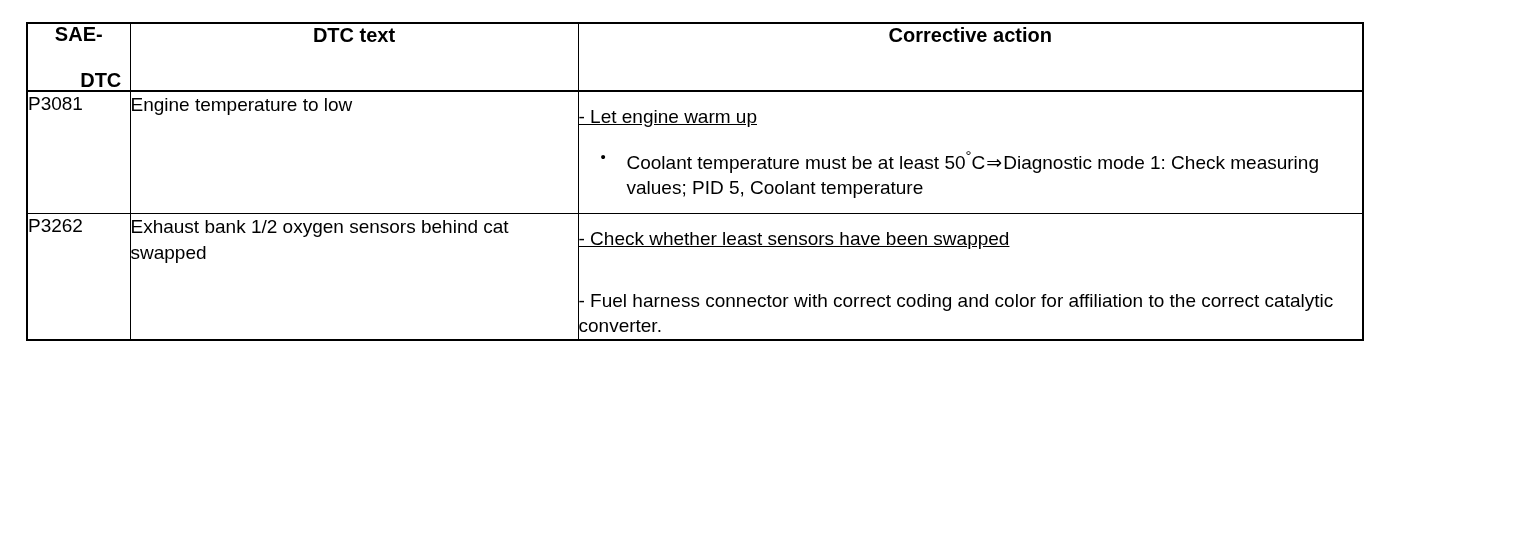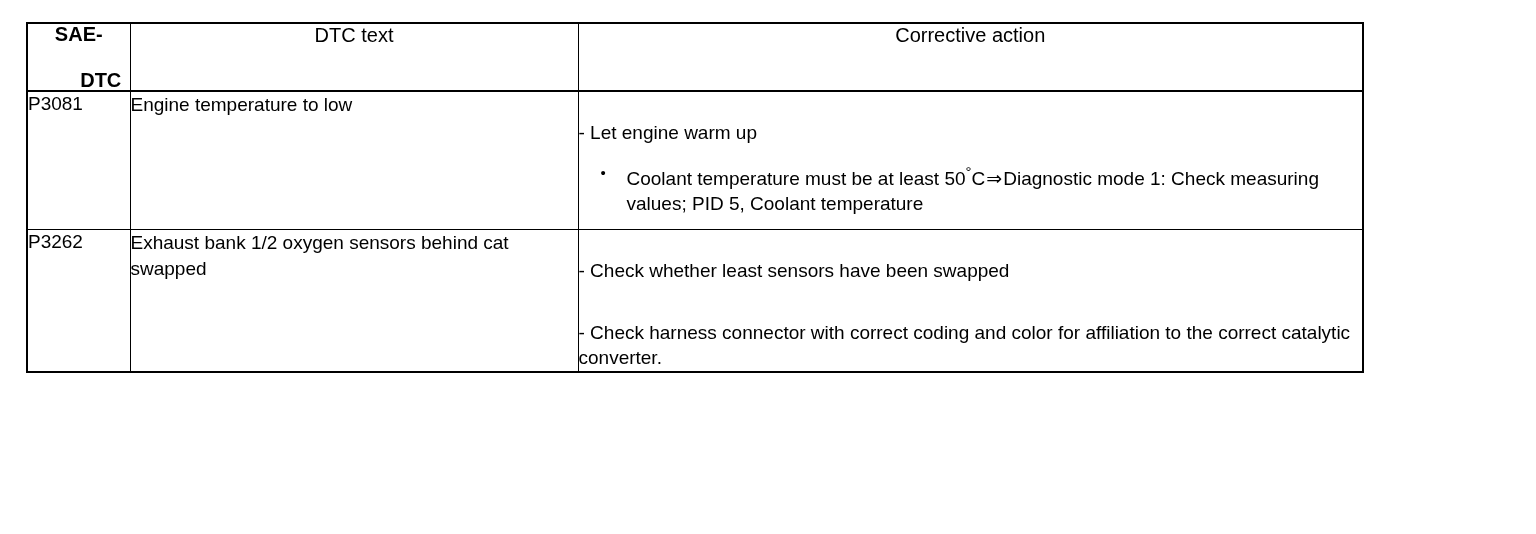--- a/index.html
+++ b/index.html
@@ -51,21 +51,21 @@
     font-size: 20px;
     font-weight: bold;
     padding: 14px 4px 20px 4px;
     line-height: 1.0;
   }
   .th-sae .l1 { display: block; margin-bottom: 26px; }
   .th-sae .l2 { display: block; padding-left: 44px; }
   .th-center {
     text-align: center;
     font-size: 20px;
-    font-weight: normal;
+    font-weight: bold;
     padding: 16px 6px 0 6px;
   }
 
   .cell-sae {
     font-size: 19px;
     padding: 12px 4px 10px 8px;
     line-height: 1.3;
   }
   .cell-text {
     font-size: 19px;
@@ -74,21 +74,22 @@
   }
   .cell-action {
     font-size: 19px;
     padding: 10px 12px 12px 14px;
     line-height: 1.35;
   }
   .action-line {
     margin: 14px 0 0 0;
   }
   .action-line:first-child {
-    margin-top: 28px;
+    margin-top: 12px;
+    text-decoration: underline;
   }
   .bullet-list {
     margin: 16px 0 12px 0;
     padding: 0;
     list-style: none;
   }
   .bullet-list li {
     position: relative;
     padding-left: 48px;
     line-height: 1.35;
@@ -140,19 +141,19 @@
             </li>
           </ul>
         </td>
       </tr>
 
       <tr>
         <td class="cell-sae">P3262</td>
         <td class="cell-text">Exhaust bank 1/2 oxygen sensors behind cat swapped</td>
         <td class="cell-action">
           <div class="action-line">- Check whether least sensors have been swapped</div>
-          <div class="action-line" style="margin-top:36px;">- Check harness connector with correct coding and color for affiliation to the correct catalytic converter.</div>
+          <div class="action-line" style="margin-top:36px;">- Fuel harness connector with correct coding and color for affiliation to the correct catalytic converter.</div>
         </td>
       </tr>
 
     </tbody>
   </table>
 </div>
 
 </body></html>

